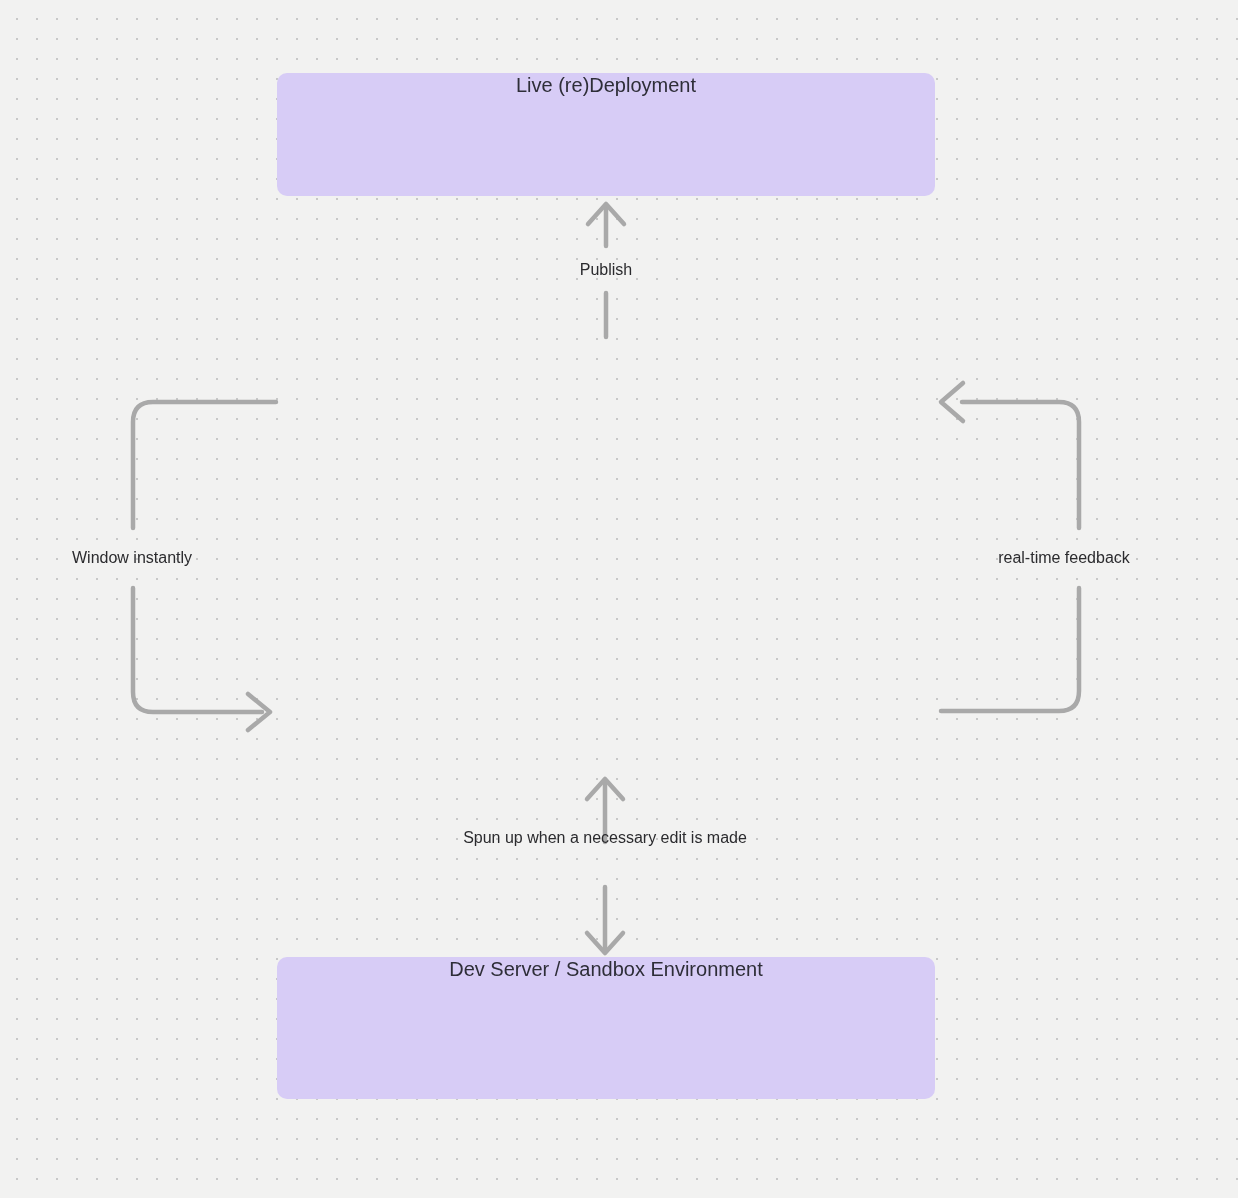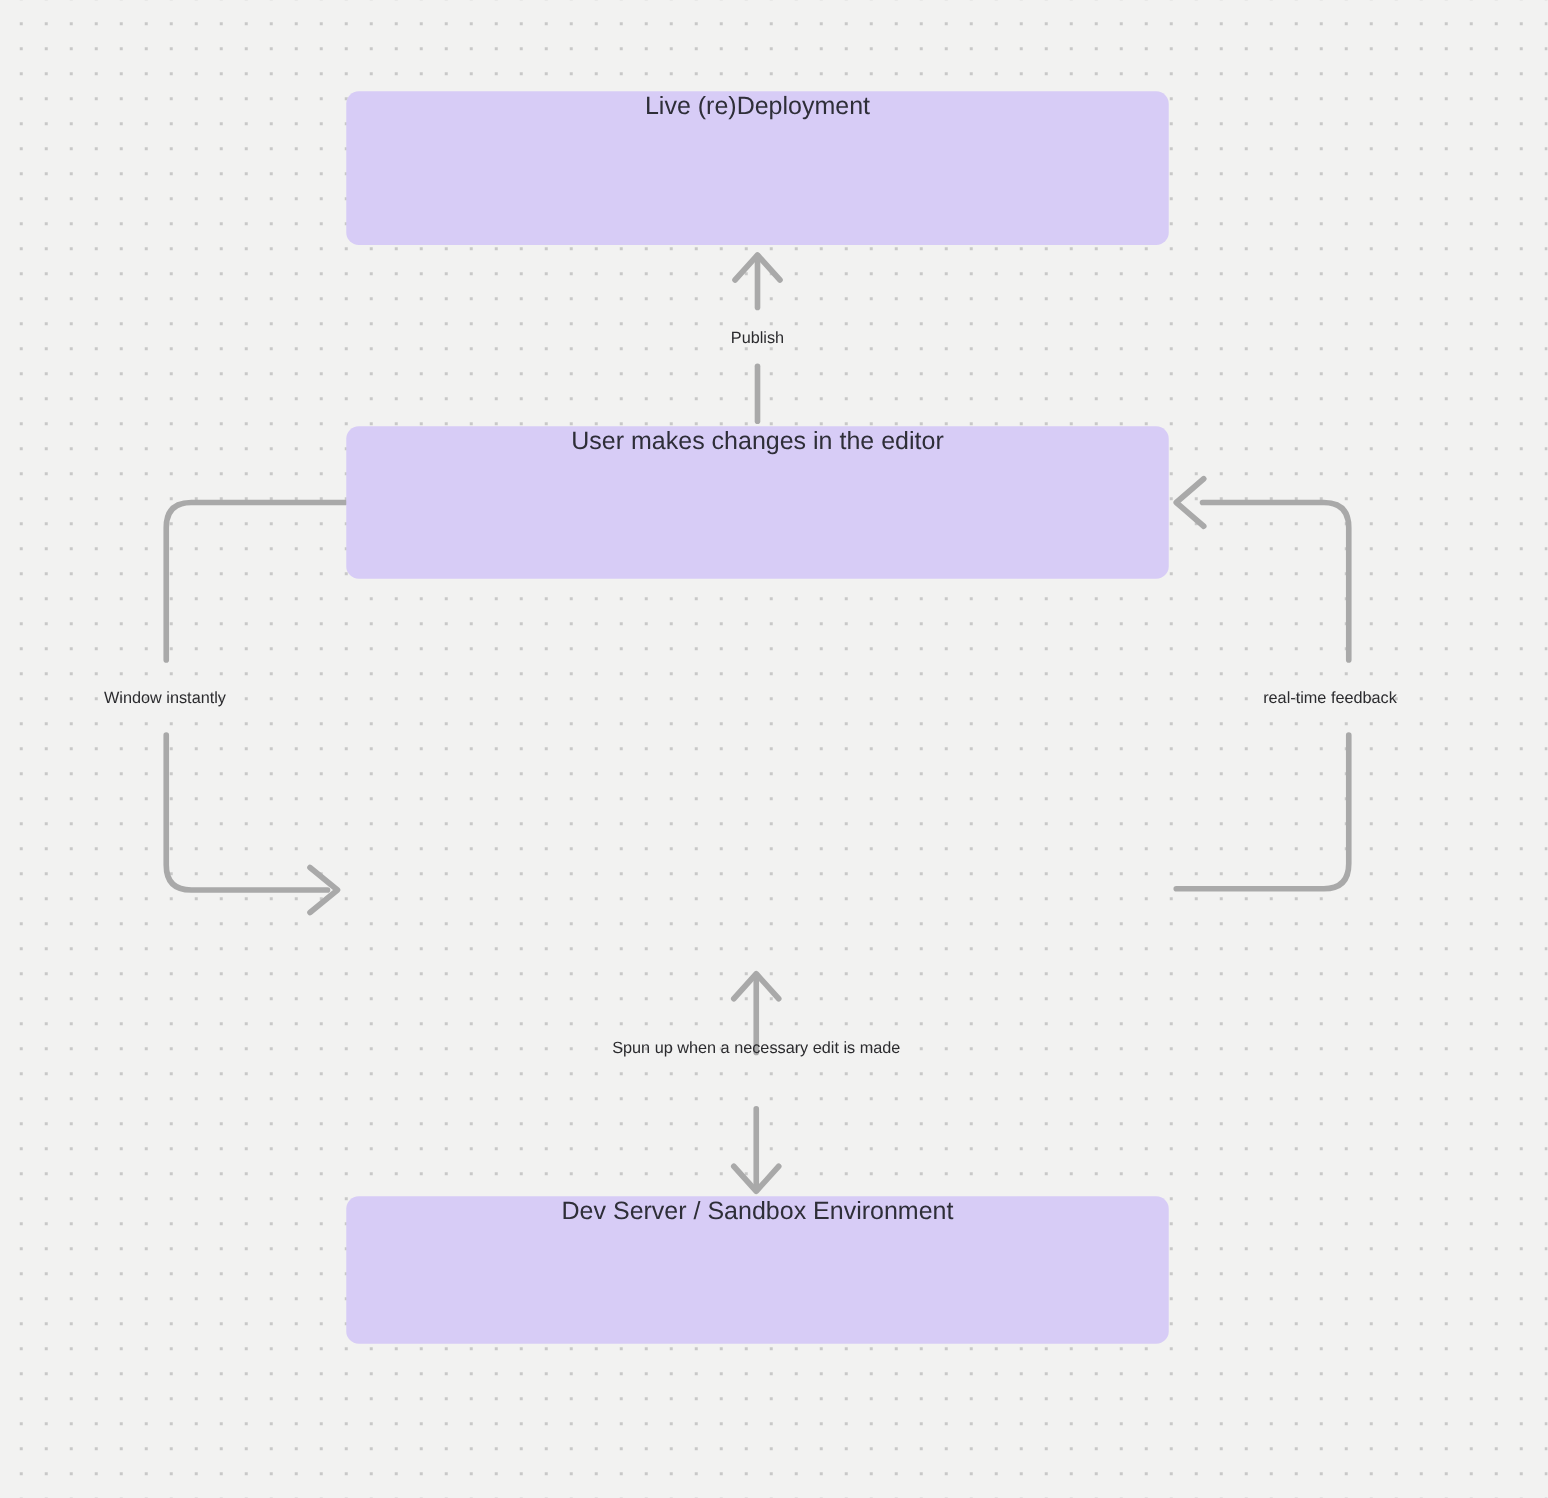--- a/index.html
+++ b/index.html
@@ -33,26 +33,26 @@
     border-radius:10px;
     display:flex;
     justify-content:center;
     color:var(--node-text);
     font-size:20px;
     line-height:1.2;
   }
   .node.n1{top:73px;height:123px;}
   .node.n2{top:341px;height:122px;}
   .node.n3{top:650px;height:122px;}
-  .node.n4{top:957px;height:118px;}
+  .node.n4{top:957px;height:142px;}
   .edge-label{
     position:absolute;
     transform:translate(-50%,-50%);
     white-space:nowrap;
-    font-size:13px;
+    font-size:16px;
     color:var(--label-text);
   }
   .arrows{
     position:absolute;
     left:0;top:0;
     width:1238px;height:1198px;
     pointer-events:none;
   }
   .arrows path{
     fill:none;
@@ -92,23 +92,20 @@
       <path d="M587 799 L605 779 L623 799"></path>
       <path d="M605 887 V951"></path>
       <path d="M587 933 L605 953 L623 933"></path>
     </g>
   </svg>
 
   <div class="node n1">
     <span>Live (re)Deployment</span>
   </div>
 
-  <div class="node n2">
-    <span>User makes changes in the editor</span>
-  </div>
 
 
   <div class="node n4">
     <span>Dev Server / Sandbox Environment</span>
   </div>
 
   <div class="edge-label" style="left:606px;top:270px;">Publish</div>
 
   <div class="edge-label" style="left:132px;top:558px;">Window instantly</div>
 

